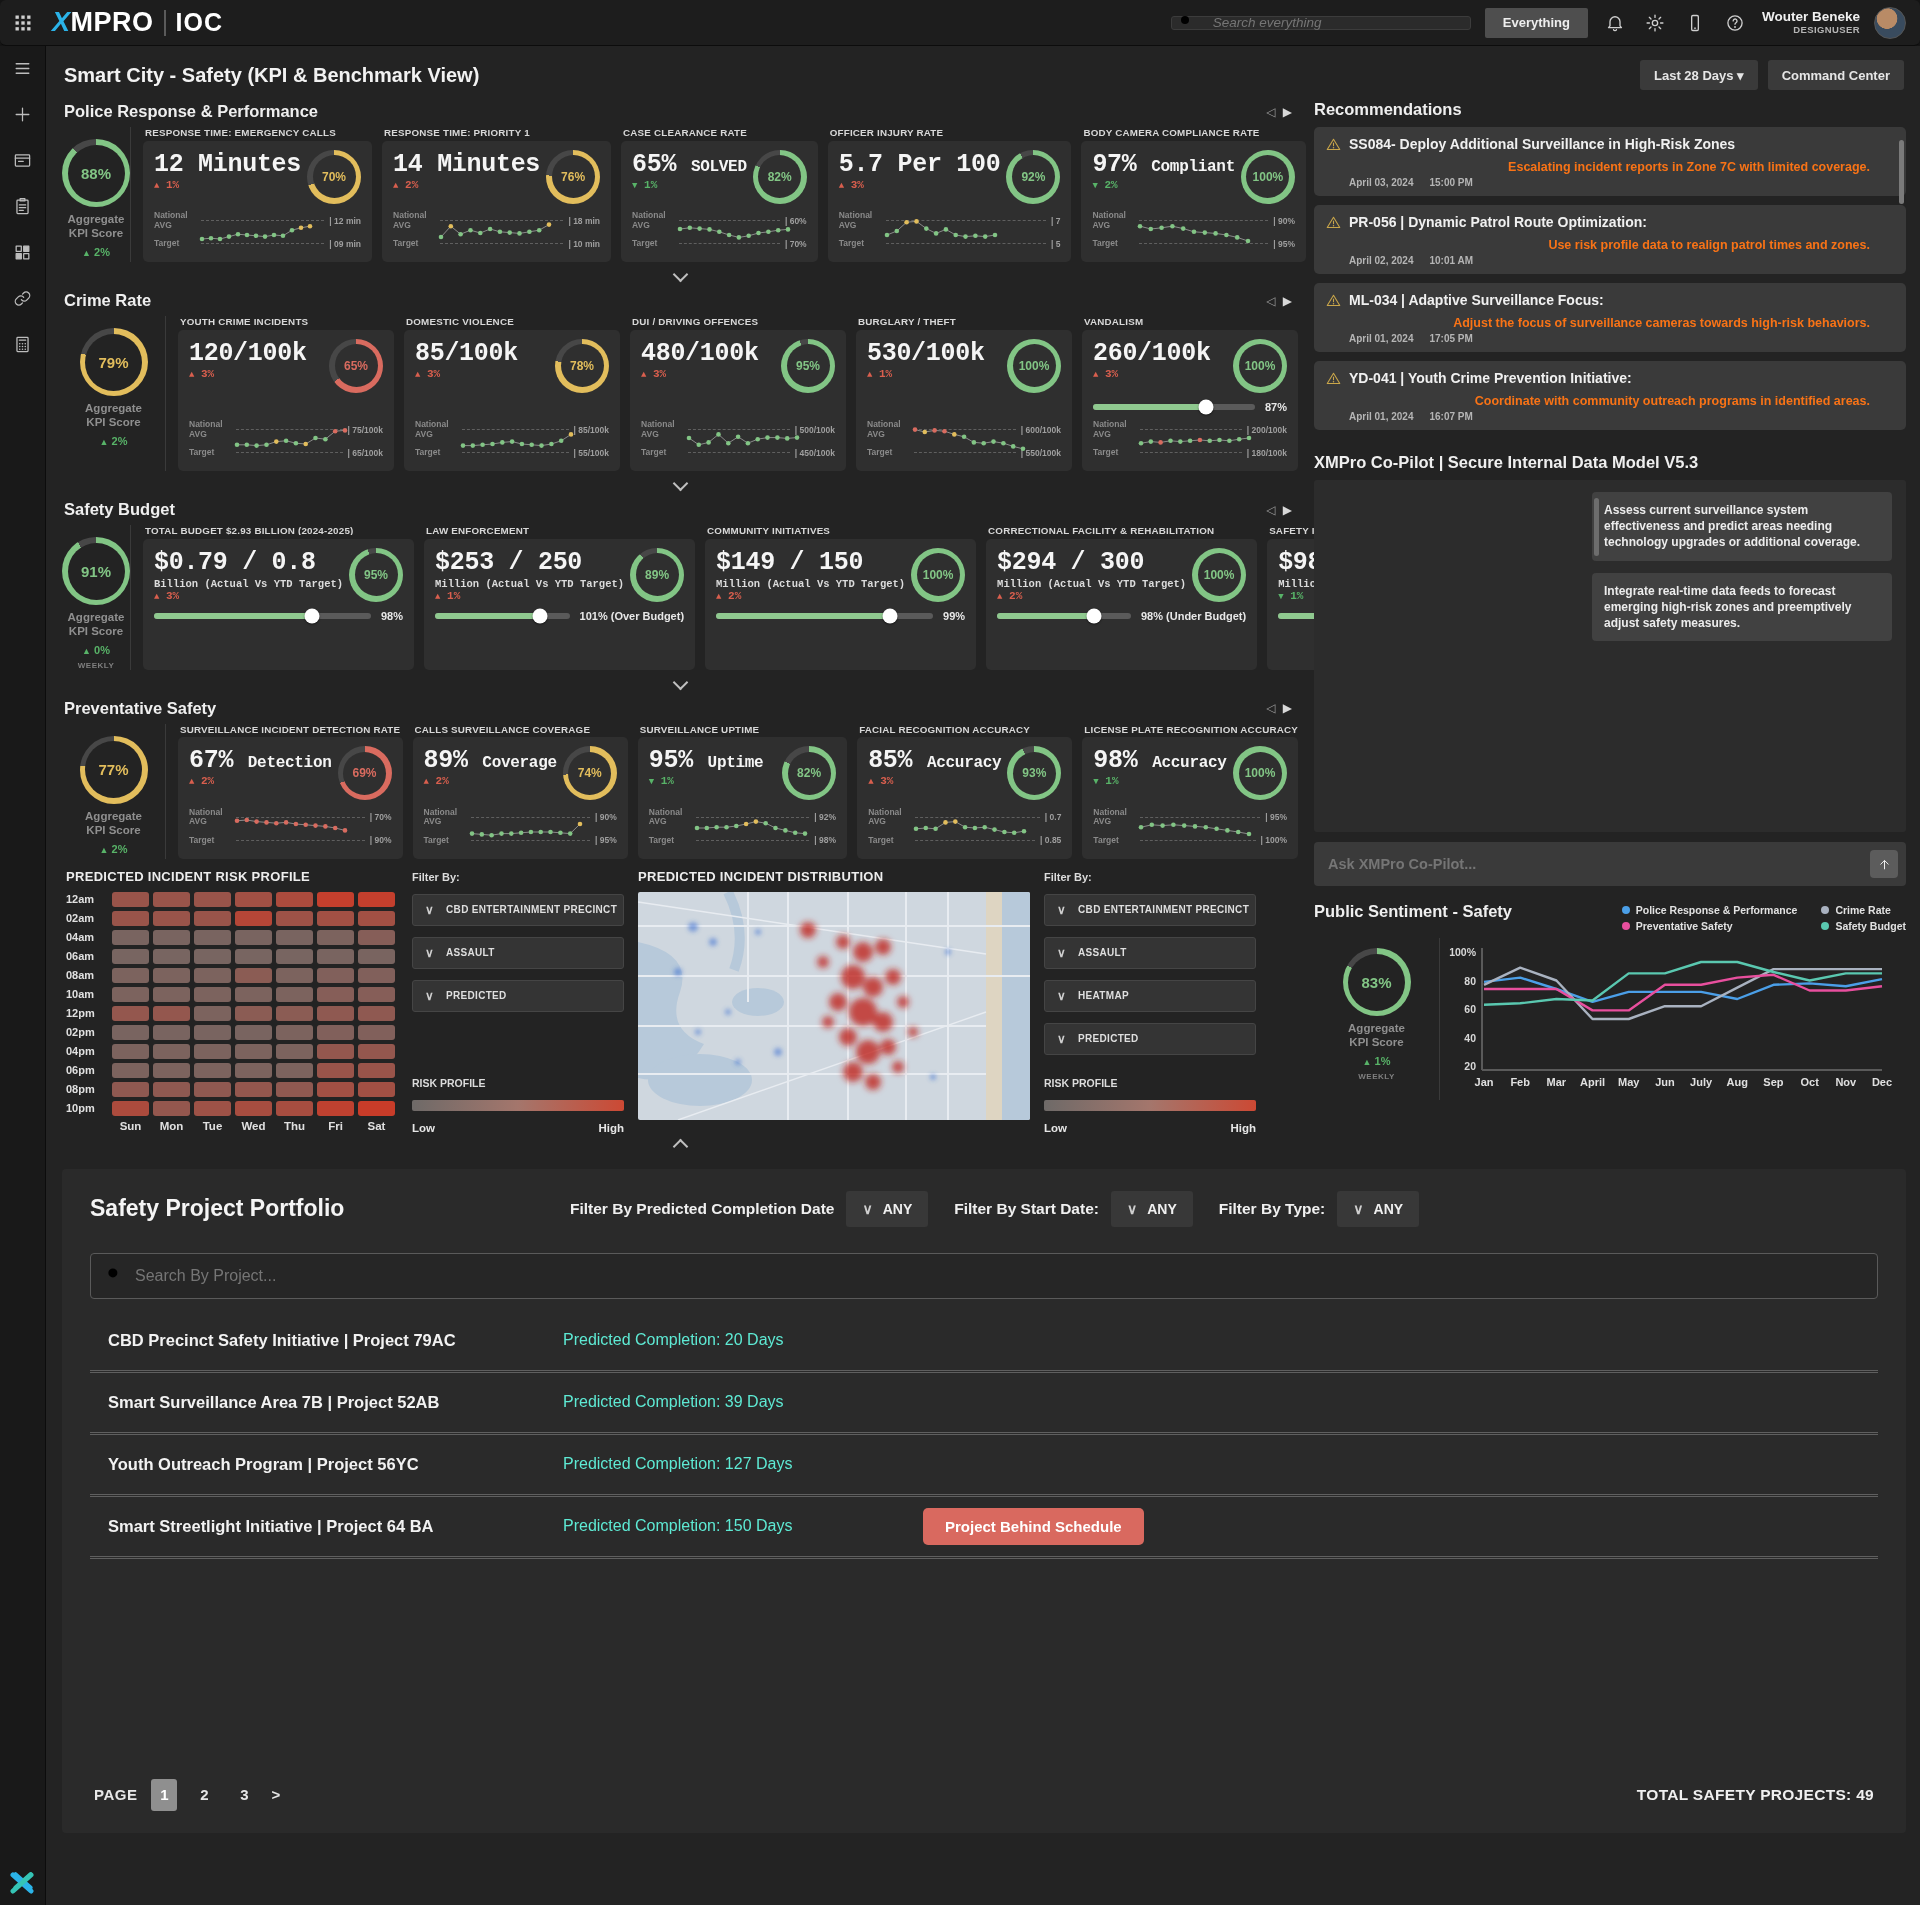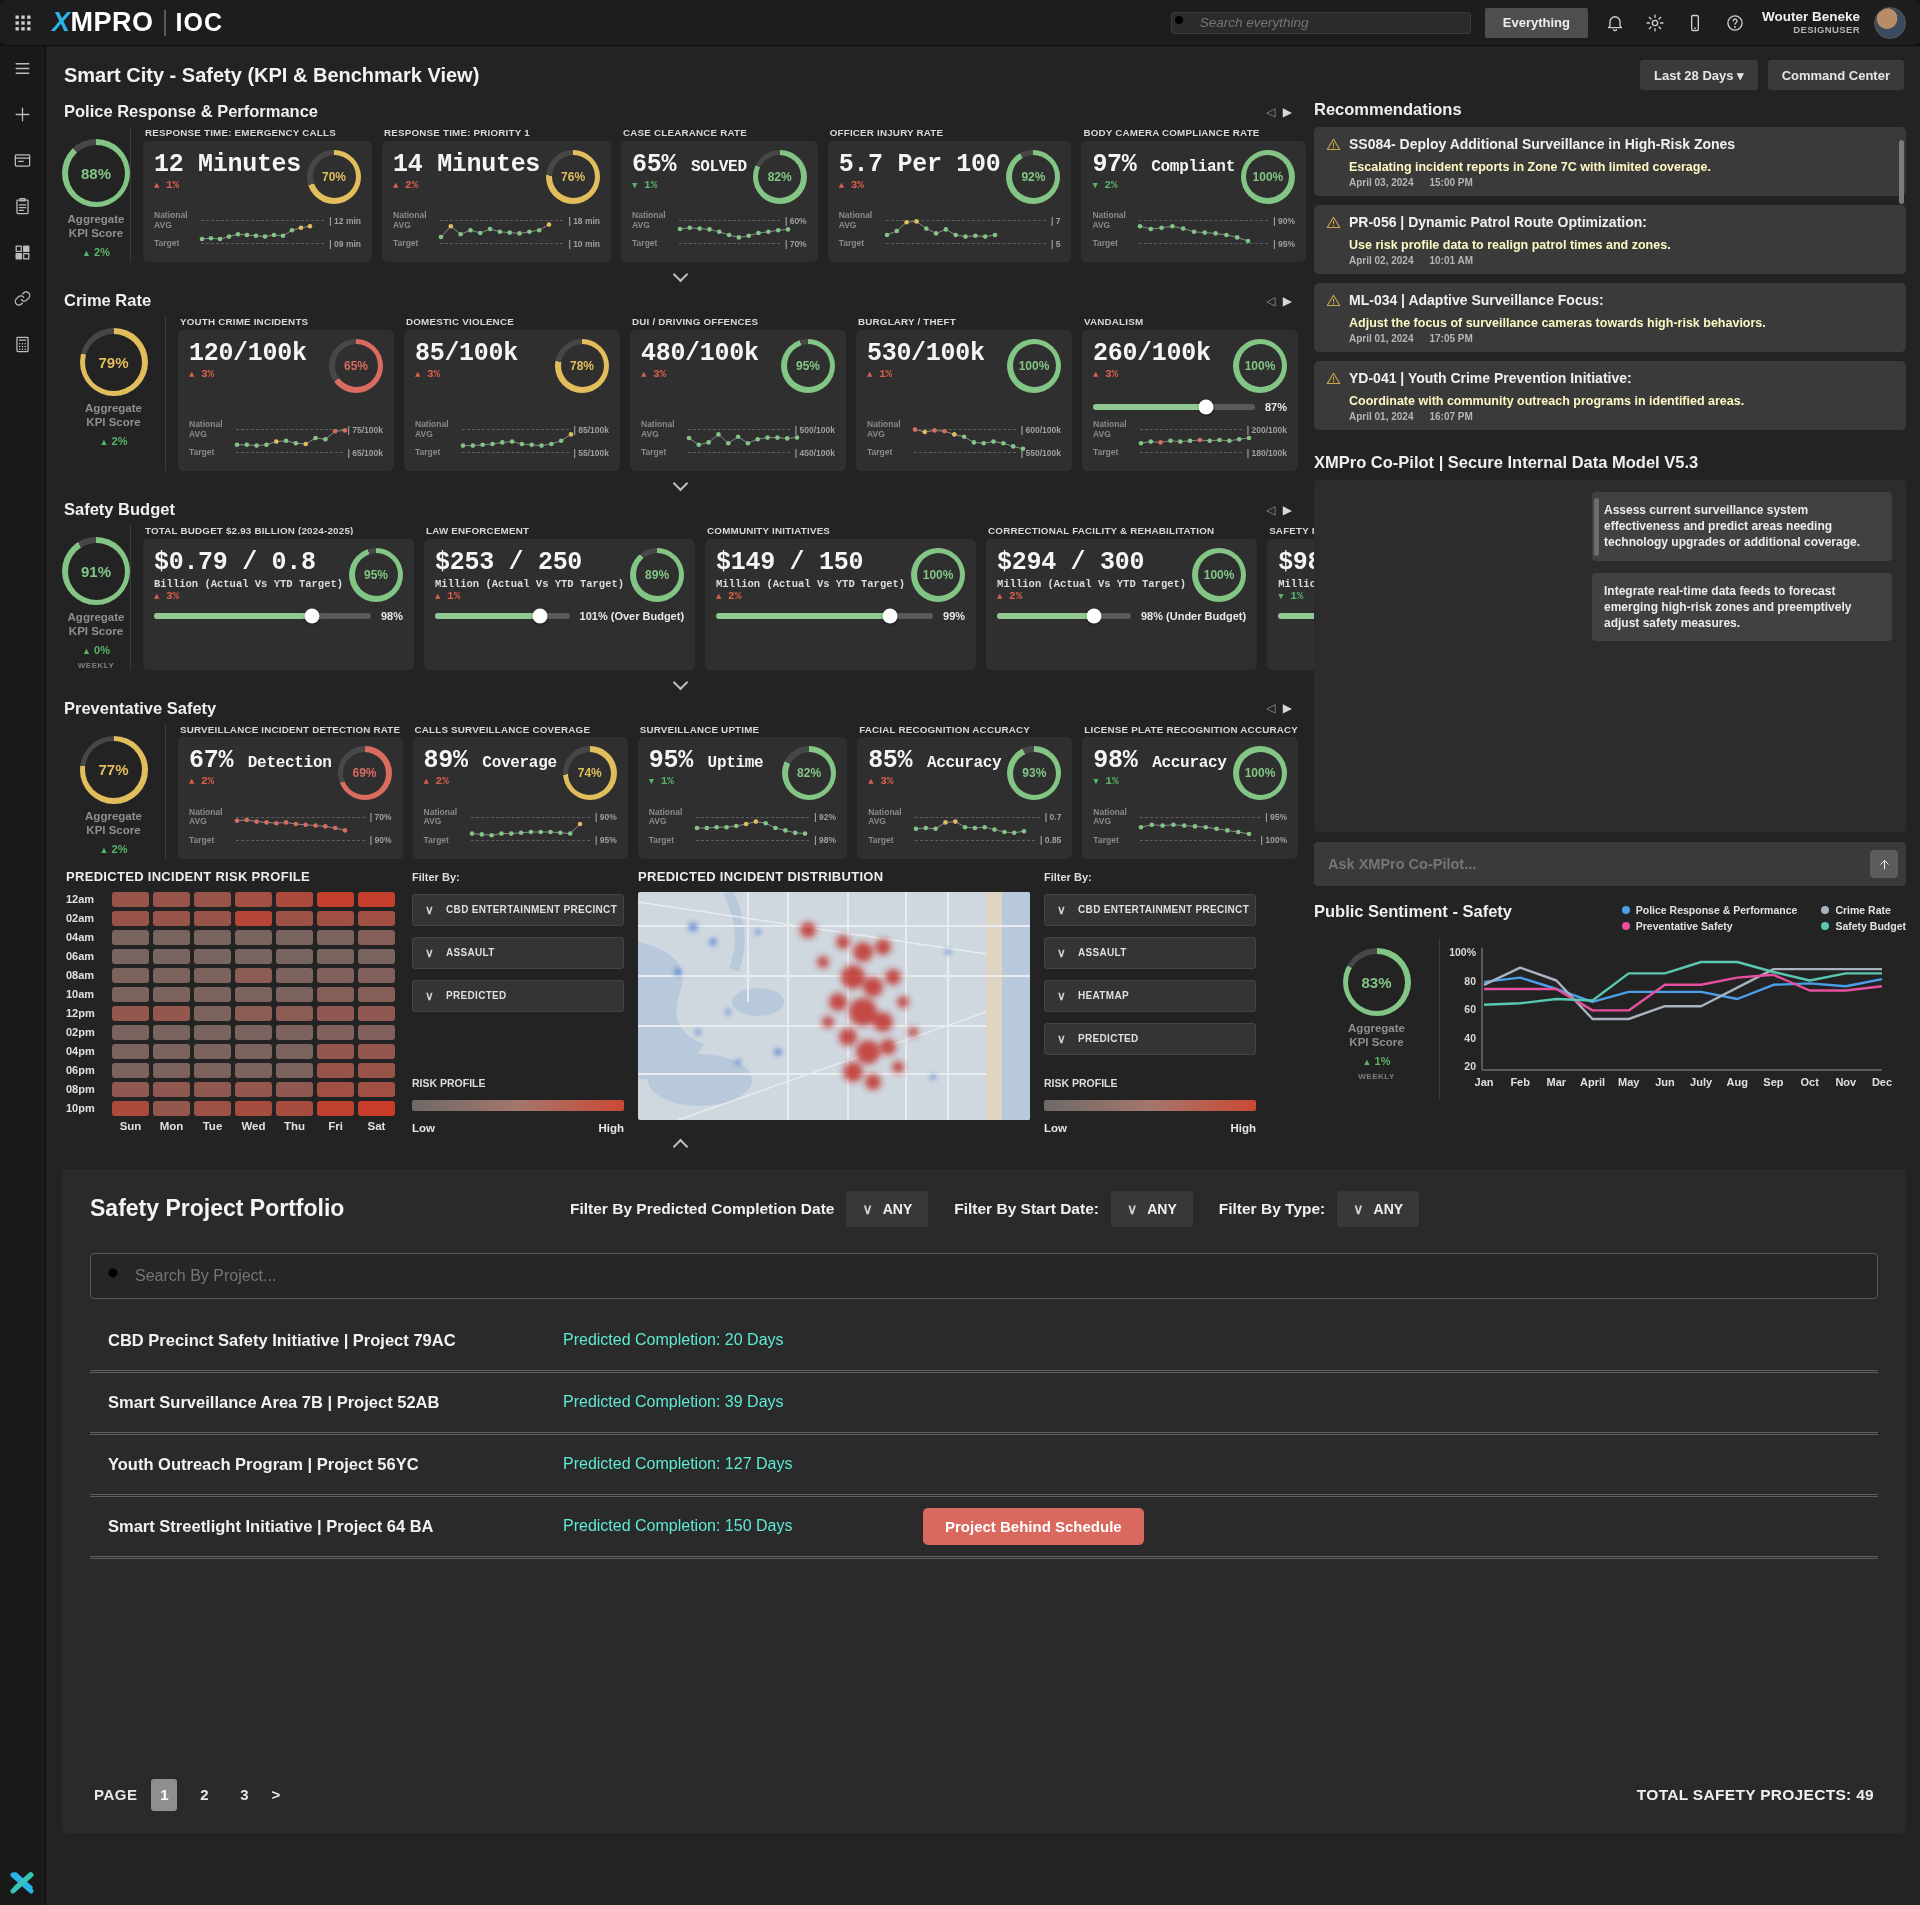--- a/index.html
+++ b/index.html
@@ -11,21 +11,21 @@
   .topbar { height:46px; background:#1d1d1d; display:flex; align-items:center; justify-content:space-between; padding:0 14px 0 10px; border-bottom:1px solid #0c0c0c;border-radius:6px; }
   .tb-left { display:flex; align-items:center; gap:16px; }
   .tb-icon { width:26px; height:26px; display:grid; place-items:center; color:#cfcfcf; }
   .tb-icon svg { width:20px; height:20px; }
   .logo { display:flex; align-items:center; gap:10px; font-weight:800; letter-spacing:.5px; }
   .logo-x { color:#2bb3e8; font-size:27px; font-style:italic; }
   .logo-rest { color:#fff; font-size:27px; }
   .logo-div { width:2px; height:26px; background:#5a5a5a; }
   .logo-ioc { color:#fff; font-size:25px; font-weight:800; letter-spacing:1px; }
   .tb-right { display:flex; align-items:center; gap:14px; }
-  .searchbox { display:flex; align-items:center; gap:12px; background:#2b2b2b; border:1px solid #3c3c3c; border-radius:3px; height:22px; width:300px; padding:0 0; color:#9f9f9f; }
+  .searchbox { display:flex; align-items:center; gap:19px; background:#2b2b2b; border:1px solid #3c3c3c; border-radius:3px; height:14px; width:300px; padding:0 6px; color:#9f9f9f; }
   .searchbox svg { width:16px; height:16px; }
   .searchbox input { background:transparent; border:none; outline:none; color:#cfcfcf; font-style:italic; font-size:13.5px; width:100%; }
   .scope-btn { background:#4e4e4e; color:#eee; font-size:13px; font-weight:700; height:30px; padding:0 18px; border-radius:2px; }
   .user { text-align:right; line-height:1.15; }
   .user .uname { font-size:13.5px; font-weight:700; color:#f0f0f0; }
   .user .urole { font-size:9.5px; font-weight:700; color:#b5b5b5; letter-spacing:.4px; }
   .avatar { width:32px; height:32px; border-radius:50%; background:radial-gradient(circle at 40% 35%, #b98b66 0 38%, #394b5e 40%); border:1px solid #555; }
 
   
   .layout { display:flex; height:1859px; }
@@ -106,21 +106,21 @@
   .map-wrap { width:392px; }
   .map-wrap svg { border-radius:2px; display:block; }
 
   
   .panel h2 { font-size:16.5px; font-weight:700; color:#efefef; }
   .recs { position:relative; }
   .rec-list { margin-top:8px; }
   .rec-item { background:#3a3a3a; border-radius:5px; padding:9px 36px 8px 12px; margin-bottom:9px; }
   .rec-title { display:flex; gap:8px; align-items:flex-start; font-size:14px; font-weight:700; color:#f0f0f0; }
   .rec-title svg { width:15px; height:15px; flex:none; margin-top:1px; }
-  .rec-desc { font-size:12.5px; font-weight:700; color:#fef9c3; margin:5px 0 3px 23px; }
+  .rec-desc { font-size:12.5px; font-weight:700; color:#f97316; margin:5px 0 3px 23px;text-align:right; }
   .rec-time { font-size:10px; font-weight:700; color:#b5b5b5; margin-left:23px; display:flex; gap:16px; }
   .rec-scroll { position:absolute; right:2px; top:40px; width:5px; height:64px; background:#7a7a7a; border-radius:3px; }
 
   .copilot { margin-top:14px; }
   .chat { position:relative; background:#2c2c2c; border-radius:3px; margin-top:8px; height:352px; padding:12px 10px; overflow:hidden; }
   .chat-scroll { position:absolute; left:280px; top:18px; width:5px; height:58px; background:#6d6d6d; border-radius:3px; }
   .bubble { background:#414141; border-radius:4px; color:#ececec; font-size:12px; font-weight:700; line-height:1.35; width:300px; margin:0 4px 12px auto; padding:10px 12px; }
   .askrow { display:flex; align-items:center; background:#3a3a3a; border-radius:4px; margin-top:10px; height:44px; padding:0 8px 0 14px; }
   .askrow input { flex:1; background:transparent; border:none; outline:none; color:#cfcfcf; font-size:14.5px; font-weight:700; }
   .send-btn { width:28px; height:28px; background:#5c5c5c; border-radius:4px; color:#eee; display:grid; place-items:center; }

